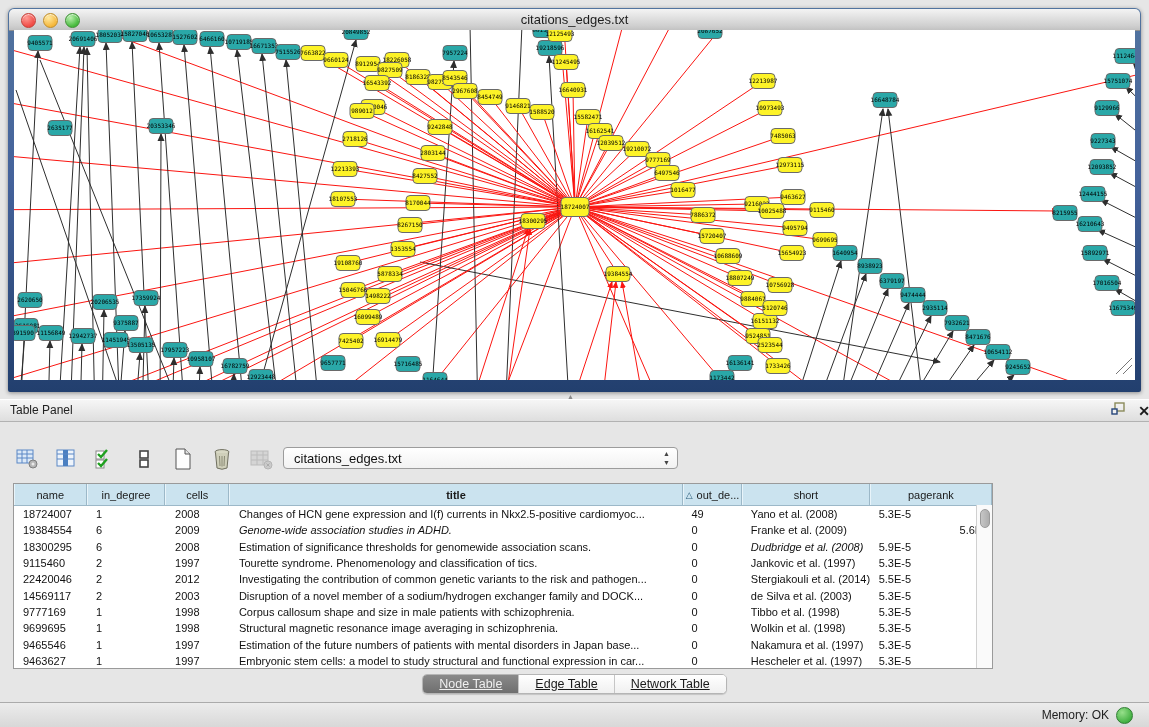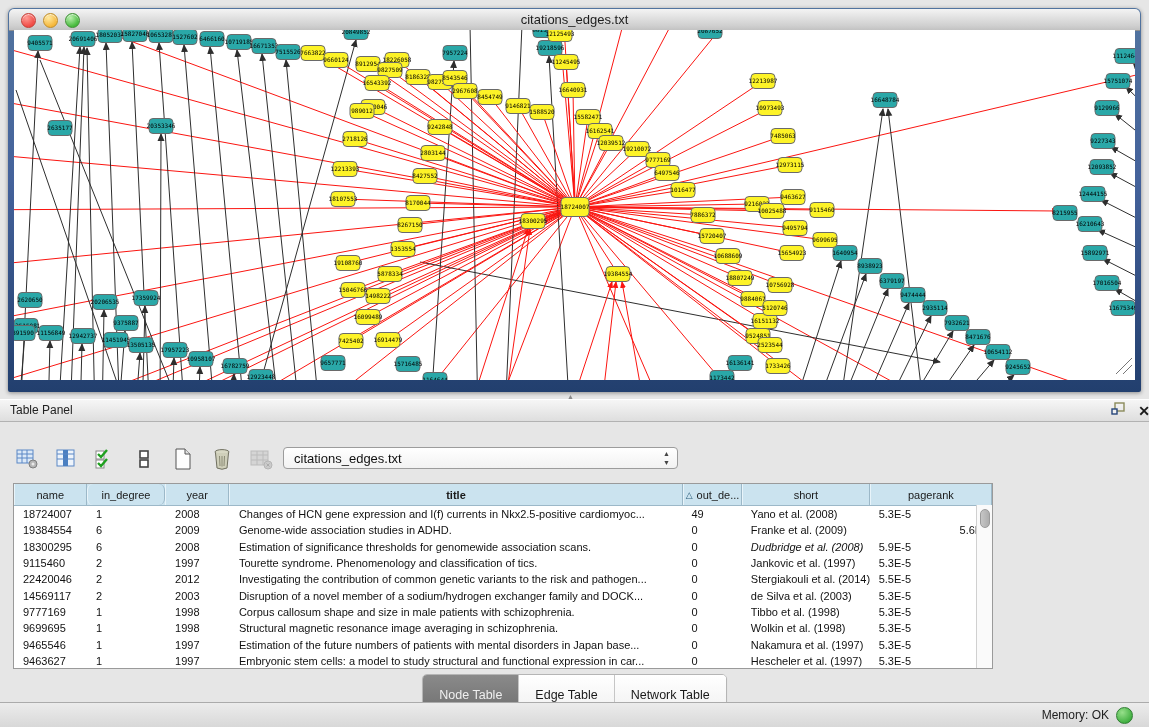--- a/index.html
+++ b/index.html
@@ -53,22 +53,22 @@
   .trow{display:flex;height:16.3px;align-items:center;}
   .td{box-sizing:border-box;padding-left:9px;font-size:11px;color:#111;
       overflow:hidden;white-space:nowrap;}
   .vscroll{position:absolute;top:21px;right:0;bottom:0;width:15px;background:#fafafa;border-left:1px solid #d0d0d0;}
   .vthumb{position:absolute;top:4px;left:3px;width:8px;height:17px;background:linear-gradient(90deg,#c6c6c6,#adadad);
       border:1px solid #9a9a9a;border-radius:5px;}
 
   .tabbar{position:absolute;left:0;right:0;top:252px;display:flex;justify-content:center;}
   .seg{display:flex;border:1px solid #b5b5b5;border-radius:5px;overflow:hidden;background:#ffffff;
       box-shadow:0 1px 1px rgba(0,0,0,.15);}
-  .seg-btn{font-size:12.5px;padding:13px 16px;color:#1a1a1a;background:linear-gradient(180deg,#ffffff,#f0f0f0);
-      border-right:1px solid #c6c6c6;}
+  .seg-btn{font-size:12.5px;padding:2px 16px;color:#1a1a1a;background:linear-gradient(180deg,#ffffff,#f0f0f0);
+      border-right:1px solid #c6c6c6;text-decoration:underline;}
   .seg-btn:last-child{border-right:none;}
   .seg-btn.selected{background:linear-gradient(180deg,#8a8a8a,#6f6f6f);color:#efefef;}
 
   
   .statusbar{position:absolute;left:0;bottom:0;width:100%;height:24px;
       background:linear-gradient(180deg,#ececec,#d8d8d8);border-top:1px solid #ababab;}
   .mem{position:absolute;right:40px;top:5px;font-size:12px;color:#222;}
   .memdot{position:absolute;right:16px;top:4px;width:15px;height:15px;border-radius:50%;
       background:radial-gradient(circle at 35% 30%,#97e08b,#3fae3f 75%);border:1px solid #2f7d32;}
 </style>
@@ -583,25 +583,25 @@
   <div class="combo">
     <span class="combo-text">citations_edges.txt</span>
     <span class="combo-arrows">▲<br>▼</span>
   </div>
 
   <div class="table-wrap">
     <div class="thead" id="thead">
         <div class="th" style="width: 80px;">
           <span>name</span>
         </div>
-        <div class="th" style="width: 87px; border-radius: 6px;">
+        <div class="th" style="width: 87px;">
           <span>in_degree</span>
         </div>
         <div class="th" style="width: 70px;">
-          <span>year</span>
+          <span>cells</span>
         </div>
         <div class="th" style="width: 502px; font-weight: bold;">
           <span>title</span>
         </div>
         <div class="th" style="width: 65px;">
           <span class="sort-tri">△</span>
           <span>out_de...</span>
         </div>
         <div class="th" style="width: 141px;">
           <span>short</span>
@@ -618,21 +618,21 @@
           <div class="td" style="width: 70px;">2008</div>
           <div class="td" style="width: 502px;">Changes of HCN gene expression and I(f) currents in Nkx2.5-positive cardiomyoc...</div>
           <div class="td" style="width: 65px;">49</div>
           <div class="td" style="width: 141px;">Yano et al. (2008)</div>
           <div class="td" style="width: 135px;">5.3E-5</div>
         </div>
         <div class="trow">
           <div class="td" style="width: 80px;">19384554</div>
           <div class="td" style="width: 87px;">6</div>
           <div class="td" style="width: 70px;">2009</div>
-          <div class="td" style="width: 502px;">Genome-wide association studies in ADHD.</div>
+          <div class="td" style="width: 502px; font-style: italic;">Genome-wide association studies in ADHD.</div>
           <div class="td" style="width: 65px;">0</div>
           <div class="td" style="width: 141px;">Franke et al. (2009)</div>
           <div class="td" style="width: 135px; text-align: right;">5.6E-5</div>
         </div>
         <div class="trow">
           <div class="td" style="width: 80px;">18300295</div>
           <div class="td" style="width: 87px;">6</div>
           <div class="td" style="width: 70px;">2008</div>
           <div class="td" style="width: 502px;">Estimation of significance thresholds for genomewide association scans.</div>
           <div class="td" style="width: 65px;">0</div>

